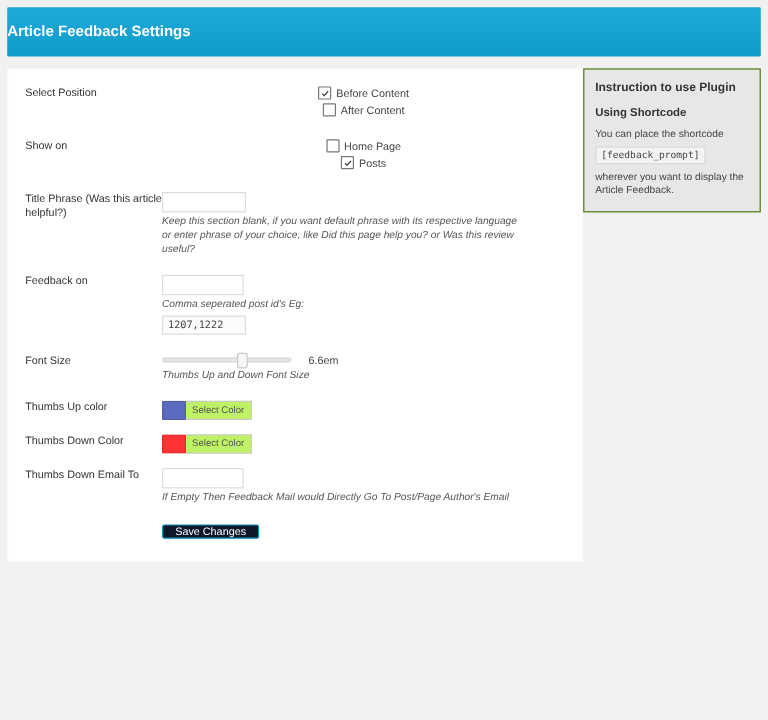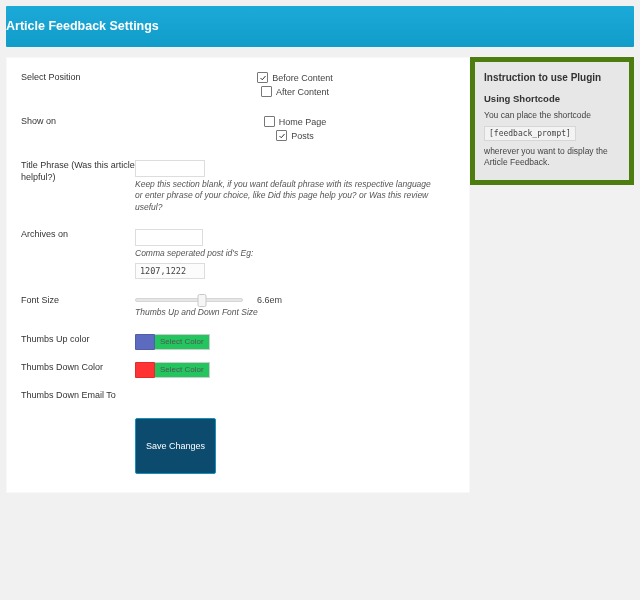--- a/index.html
+++ b/index.html
@@ -26,23 +26,23 @@
     gap: 0;
     margin-top: 10px;
   }
   .main-panel {
     background: #fff;
     border: 1px solid #f8f8f8;
     flex: 1;
     padding: 14px 14px 18px;
   }
   .side-panel {
-    width: 164px;
+    width: 148px;
     background: #e7e7e7;
-    border: 5px solid #4d7c0f;
+    border: 1px solid #4d7c0f;
     padding: 10px 9px 12px;
     align-self: flex-start;
   }
   .form-row {
     display: flex;
     align-items: flex-start;
     margin-bottom: 16px;
   }
   .form-row.short { margin-bottom: 12px; }
   .label-cell {
@@ -133,36 +133,36 @@
     width: 20px;
     height: 16px;
     border: 1px solid rgba(0,0,0,0.12);
     border-radius: 1px;
     display: inline-block;
   }
   .swatch.blue { background: #5c6bc0; }
   .swatch.red  { background: #f33; }
   .select-color-btn {
     border: 1px solid #ccc;
-    background: #22c55e;
+    background: #bef264;
     font-size: 8px;
     padding: 2px 5px;
     margin-left: 0;
     cursor: pointer;
     color: #555;
     height: 16px;
     line-height: 10px;
     border-left: none;
   }
   .save-row { text-align: left; margin-top: 6px; padding-left: 114px; }
   .save-btn {
-    background: #0c4a6e;
+    background: #0f172a;
     color: #fff;
     border: 1px solid #0f93bd;
-    padding: 22px 10px;
+    padding: 0 10px;
     font-size: 9px;
     border-radius: 2px;
     cursor: pointer;
   }
   .side-title { font-weight: 600; font-size: 10px; color: #333; margin-bottom: 10px; }
   .side-sub { font-weight: 600; font-size: 9.5px; color: #333; margin-bottom: 6px; }
   .side-text { font-size: 8.5px; color: #444; line-height: 1.3; }
   .shortcode-box {
     background: #f3f3f3;
     border: 1px solid #d6d6d6;
@@ -220,21 +220,21 @@
 
       <div class="form-row">
         <div class="label-cell">Title Phrase (Was this article helpful?)</div>
         <div class="control-cell">
           <input class="text-input" value="" style="">
           <div class="hint">Keep this section blank, if you want default phrase with its respective language or enter phrase of your choice, like Did this page help you? or Was this review useful?</div>
         </div>
       </div>
 
       <div class="form-row">
-        <div class="label-cell">Archives on</div>
+        <div class="label-cell">Feedback on</div>
         <div class="control-cell">
           <input class="text-input med" value="" style="">
           <div class="hint">Comma seperated post id's Eg:</div>
           <span class="code-ex">1207,1222</span>
         </div>
       </div>
 
       <div class="form-row">
         <div class="label-cell">Font Size</div>
         <div class="control-cell">
@@ -263,20 +263,24 @@
         <div class="control-cell">
           <div class="color-row">
             <span class="swatch red"></span>
             <button class="select-color-btn">Select Color</button>
           </div>
         </div>
       </div>
 
       <div class="form-row">
         <div class="label-cell">Thumbs Down Email To</div>
+        <div class="control-cell">
+          <input class="text-input med" value="" style="">
+          <div class="hint">If Empty Then Feedback Mail would Directly Go To Post/Page Author's Email</div>
+        </div>
       </div>
 
       <div class="save-row">
         <button class="save-btn">Save Changes</button>
       </div>
     </div>
 
     <div class="side-panel">
       <div class="side-title">Instruction to use Plugin</div>
       <div class="side-sub">Using Shortcode</div>

